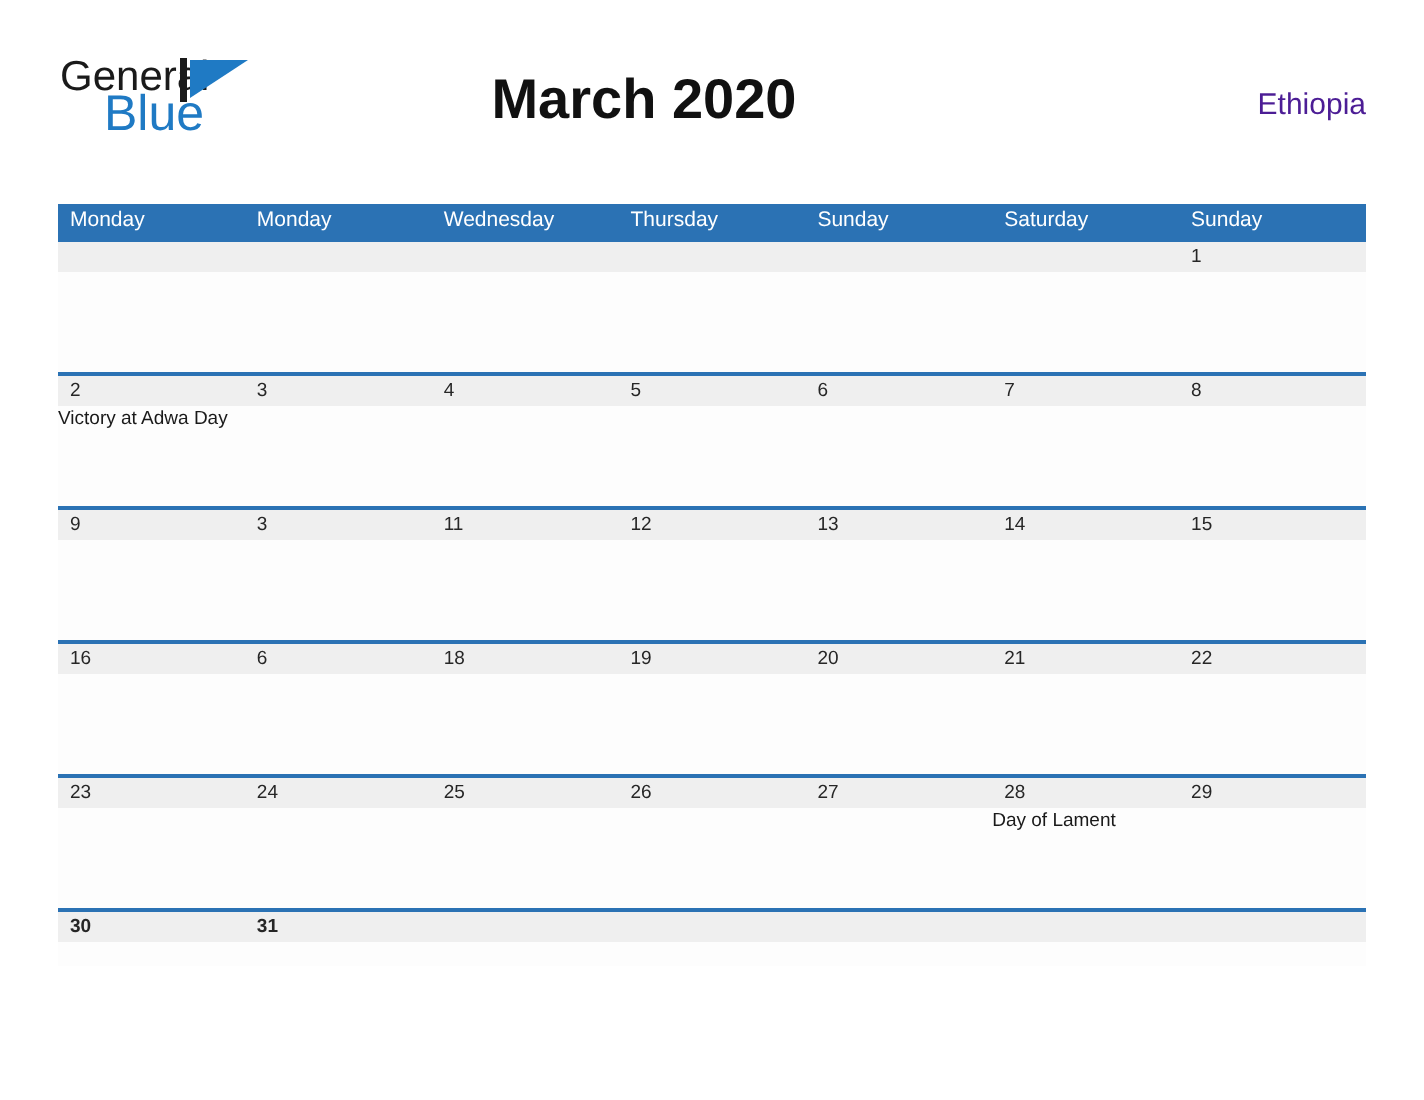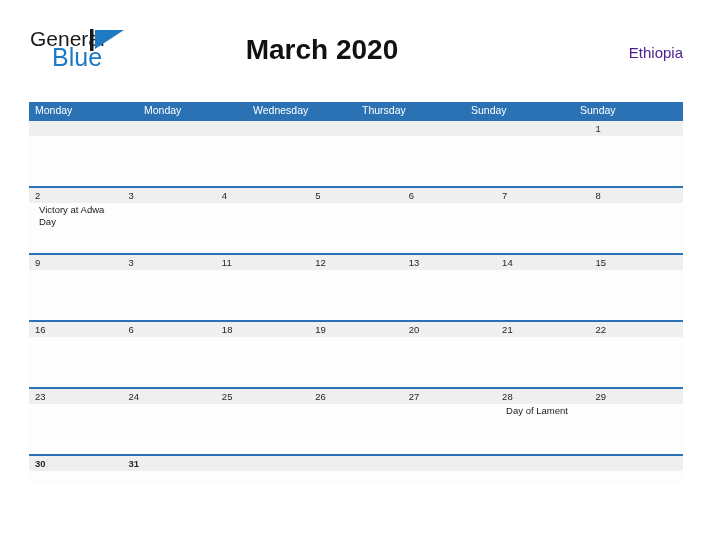--- a/index.html
+++ b/index.html
@@ -141,21 +141,21 @@
     position: absolute;
     left: 6px;
     top: 0px;
     font-size: 9.5px;
     color: #262626;
     line-height: 15px;
   }
 
   .event {
     position: absolute;
-    left: 10px;
+    left: 0;
     top: 16px;
     right: 4px;
     font-size: 9.5px;
     color: #1a1a1a;
     line-height: 11.5px;
     word-wrap: break-word;
   }
 </style>
 </head>
 <body>
@@ -180,20 +180,21 @@
   </div>
 
   <div class="calendar">
 
     <div class="weekday-row">
       <div class="weekday">Monday</div>
       <div class="weekday">Monday</div>
       <div class="weekday">Wednesday</div>
       <div class="weekday">Thursday</div>
       <div class="weekday">Sunday</div>
+      <div class="weekday">Saturday</div>
       <div class="weekday">Sunday</div>
     </div>
 
     <div id="weeks-container">
         <div class="week">
           <div class="week-inner">
             <div class="day">
               <span class="day-num"></span>
             </div>
             <div class="day">

